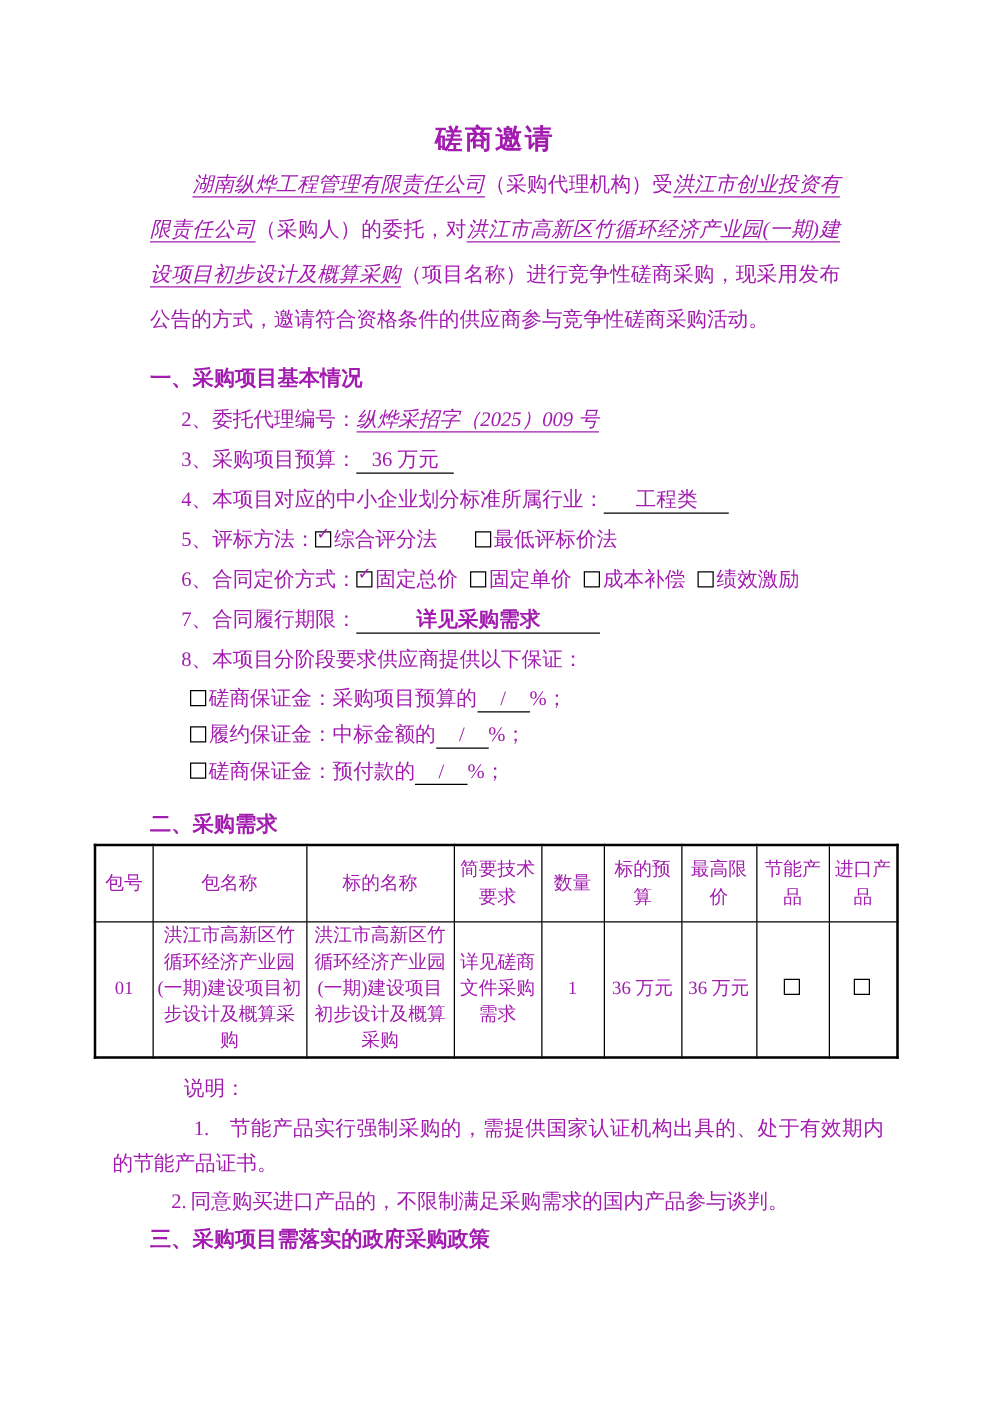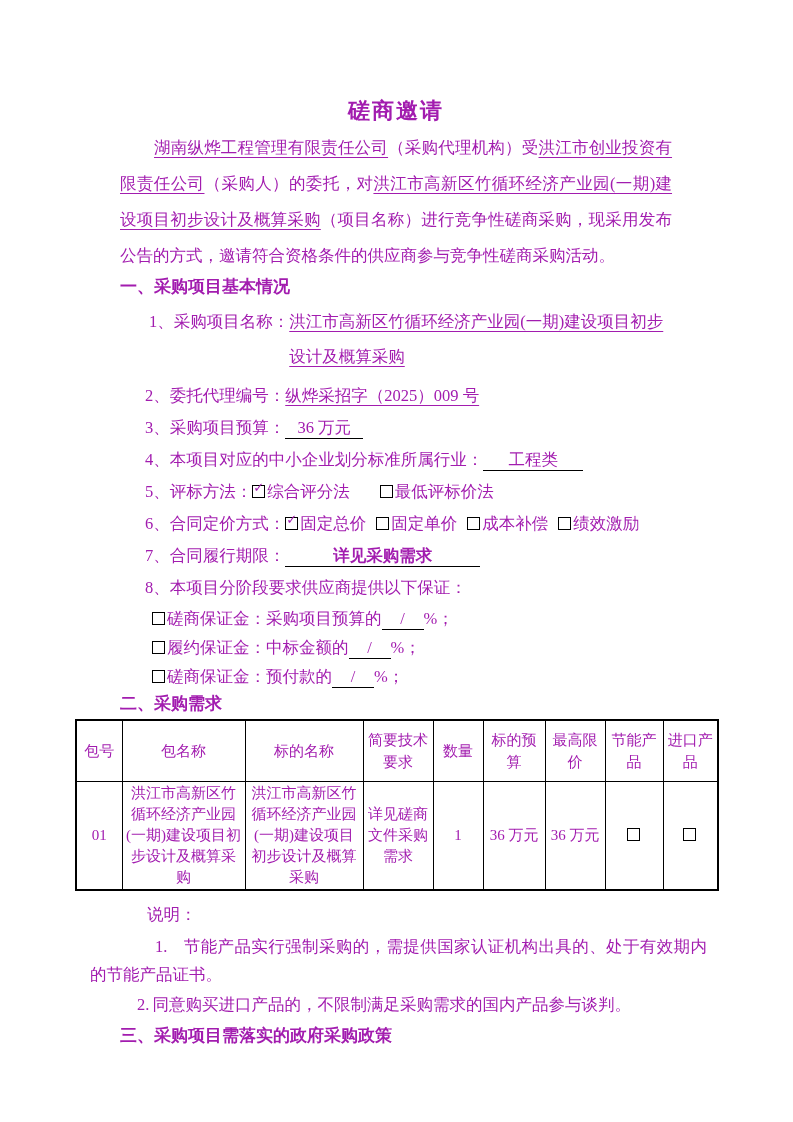--- a/index.html
+++ b/index.html
@@ -10,24 +10,24 @@
     color:#a21caf;font-size:16px;
   }
   .title{
     text-align:center;font-family:"Liberation Sans","DejaVu Sans",sans-serif;
     font-weight:bold;font-size:22px;line-height:30px;margin:0;letter-spacing:2px;
   }
   .intro{
     margin:4px 45px 0 45px;text-indent:34px;text-align:justify;
     line-height:36px;font-size:16.5px;
   }
-  .u{text-decoration:underline;text-underline-offset:4px;}
+  .u{text-decoration:underline;text-underline-offset:4px;font-style:italic;}
   .sec-h{
     font-family:"Liberation Sans","DejaVu Sans",sans-serif;font-weight:bold;
-    font-size:17px;line-height:22px;margin:2px 0 0 0;padding-left:45px;
+    font-size:17px;line-height:22px;margin:18px 0 0 0;padding-left:45px;
   }
   .items{margin-top:6px;}
   .item{margin:0;padding-left:70px;line-height:32px;font-size:16.5px;}
   .item1{padding-left:74px;line-height:35px;margin-bottom:6px;}
   .item1 .val{
     display:inline-block;width:390px;vertical-align:top;text-align:left;
     text-decoration:underline;text-underline-offset:4px;
   }
   .blank{
     display:inline-block;border-bottom:1px solid #000;text-align:center;
@@ -75,21 +75,20 @@
 
 <div class="page">
 
   <h1 class="title">磋商邀请</h1>
 
   <p class="intro"><span class="u">湖南纵烨工程管理有限责任公司</span><span>（采购代理机构）受</span><span class="u">洪江市创业投资有限责任公司</span><span>（采购人）的委托，对</span><span class="u">洪江市高新区竹循环经济产业园(一期)建设项目初步设计及概算采购</span><span>（项目名称）进行竞争性磋商采购，现采用发布公告的方式，邀请符合资格条件的供应商参与竞争性磋商采购活动。</span></p>
 
   <h2 class="sec-h">一、采购项目基本情况</h2>
 
   <div class="items">
-    <p class="item item1"><span>1、采购项目名称：</span><span class="val">洪江市高新区竹循环经济产业园(一期)建设项目初步设计及概算采购</span></p>
 
     <p class="item"><span>2、委托代理编号：</span><span class="u">纵烨采招字（2025）009 号</span></p>
 
     <p class="item"><span>3、采购项目预算：</span><span class="blank b3">36 万元</span></p>
 
     <p class="item"><span>4、本项目对应的中小企业划分标准所属行业：</span><span class="blank b4">工程类</span></p>
 
     <p class="item"><span>5、评标方法：</span><span class="opt"><span class="cb checked"></span><span>综合评分法</span></span><span class="opt gap"><span class="cb"></span><span>最低评标价法</span></span></p>
 
     <p class="item"><span>6、合同定价方式：</span><span class="opt"><span class="cb checked"></span><span>固定总价</span></span><span class="opt"><span class="cb"></span><span>固定单价</span></span><span class="opt"><span class="cb"></span><span>成本补偿</span></span><span class="opt"><span class="cb"></span><span>绩效激励</span></span></p>

